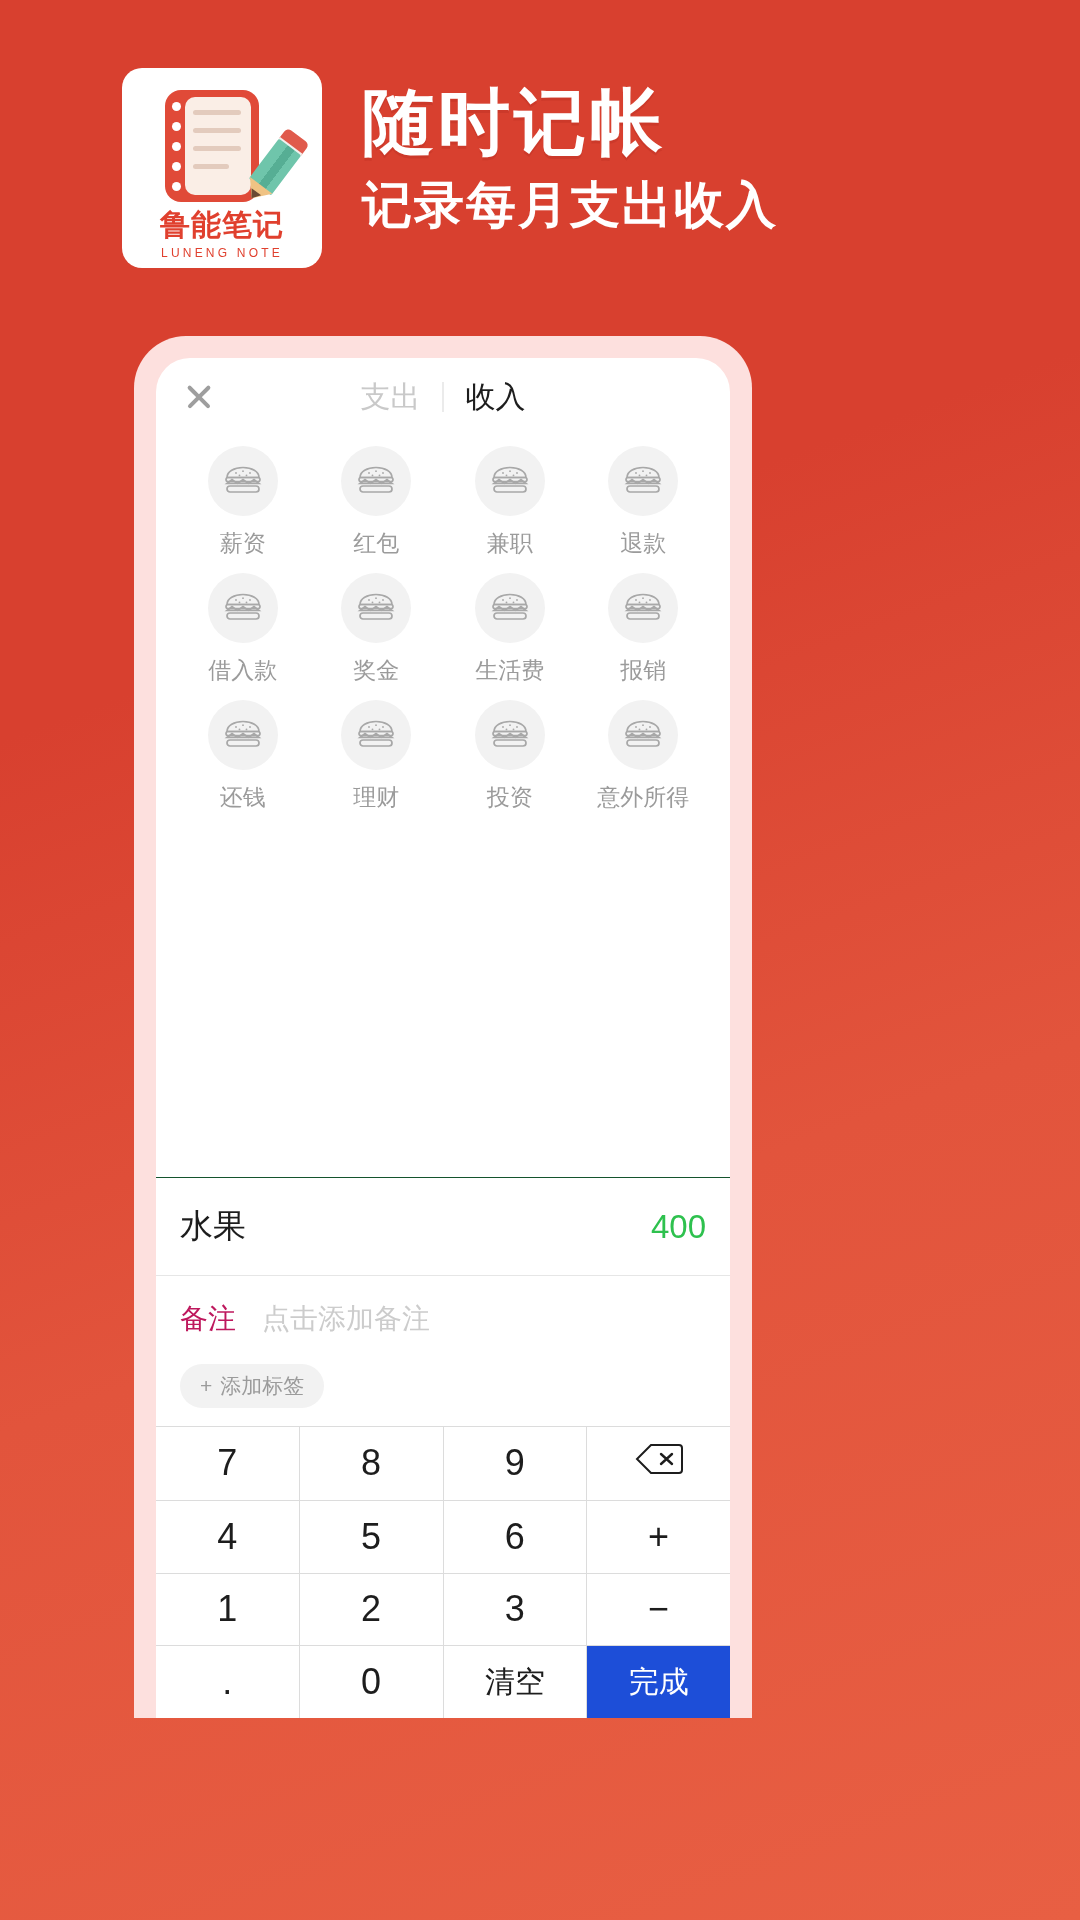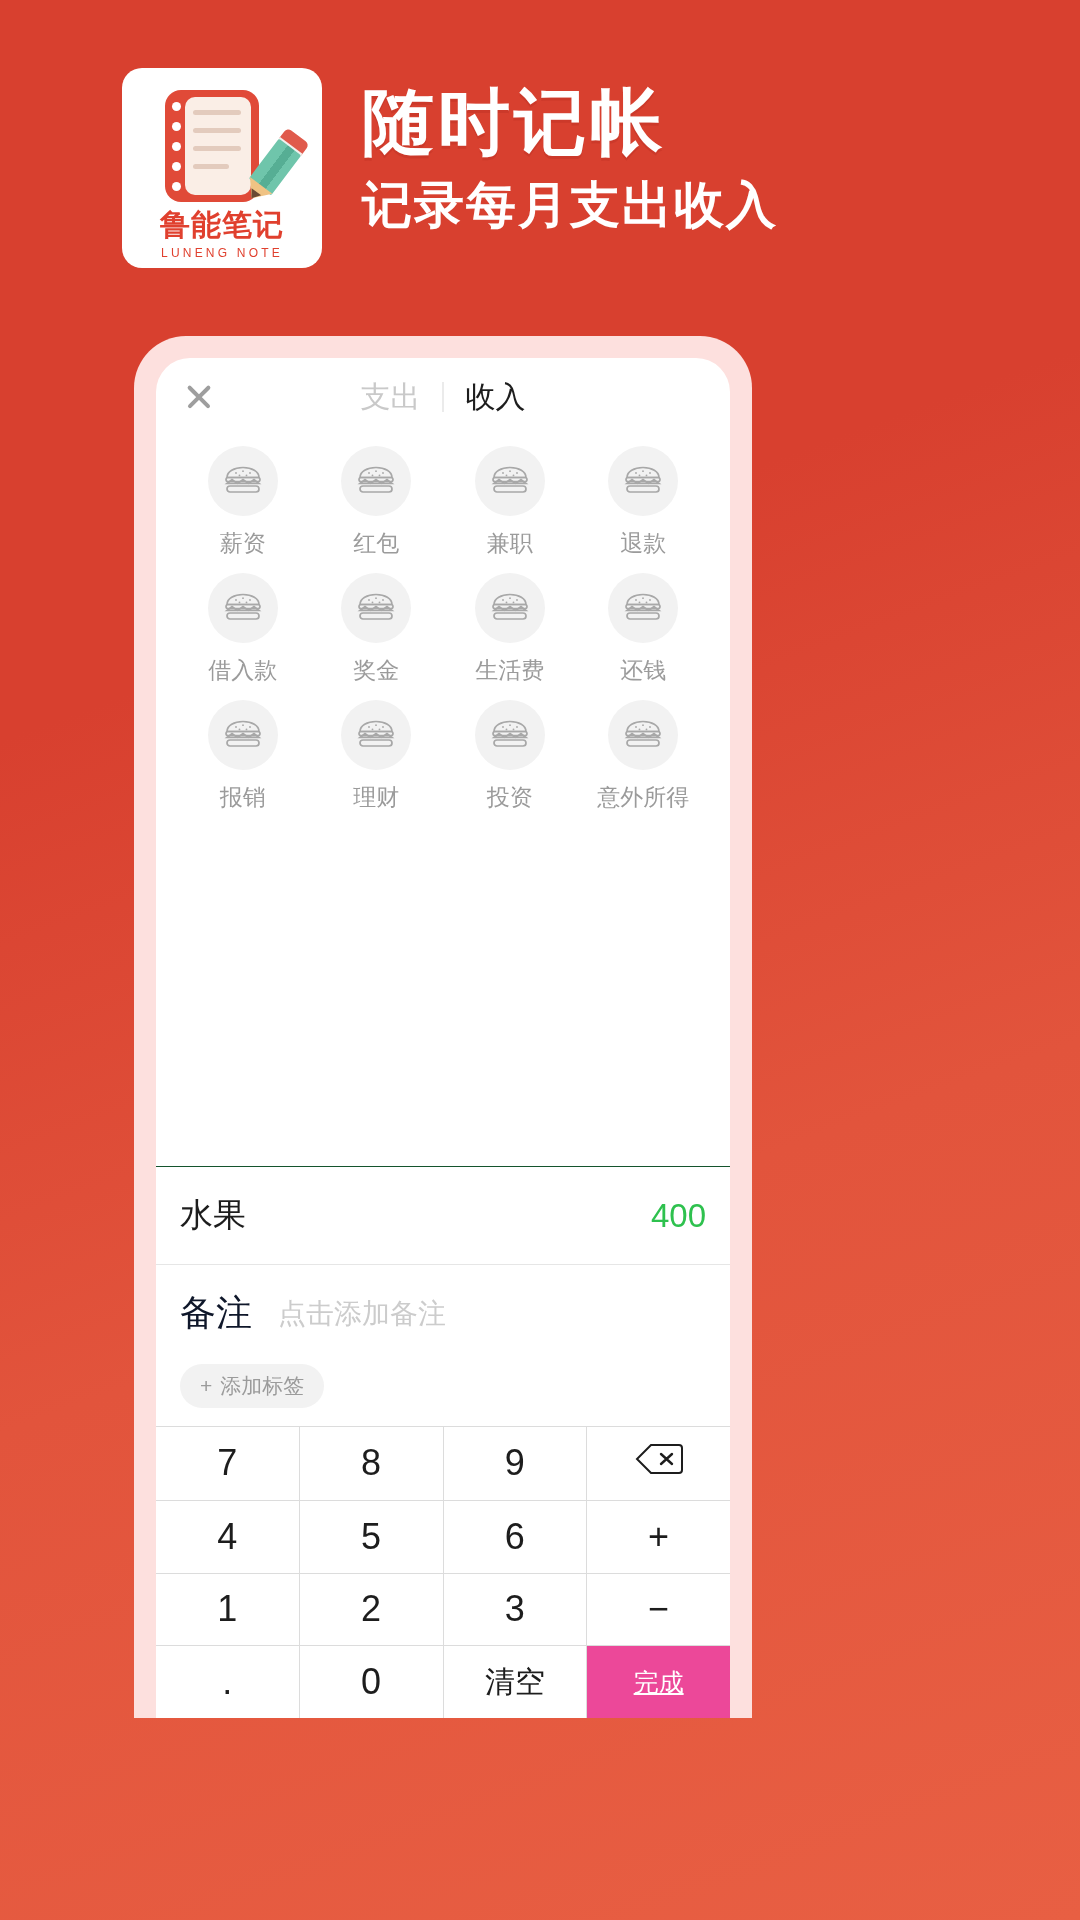--- a/index.html
+++ b/index.html
@@ -255,21 +255,21 @@
   .amount-title { font-size: 33px; color: #1d1d1d; }
   .amount-value { font-size: 33px; color: #2ec14e; }
 
   
   .note-block {
     flex: 0 0 auto;
     border-top: 1px solid #e6e6e6;
     padding: 24px 24px 18px 24px;
   }
   .note-row { display: flex; align-items: center; gap: 26px; }
-  .note-label { font-size: 36px; color: #0f172a; }
+  .note-label { font-size: 28px; color: #be185d; }
   .note-placeholder { font-size: 28px; color: #cccccc; }
   .tag-btn {
     margin-top: 26px;
     display: inline-flex;
     align-items: center;
     gap: 8px;
     background: #f2f2f2;
     border-radius: 22px;
     padding: 8px 20px;
     font-size: 21px;
@@ -292,24 +292,23 @@
     background: #ffffff;
     display: flex;
     align-items: center;
     justify-content: center;
     font-size: 36px;
     color: #1d1d1d;
     cursor: pointer;
     user-select: none;
   }
   .key.done {
-    background: #ec4899;
+    background: #1d4ed8;
     color: #ffffff;
-    font-size: 25px;
-    text-decoration: underline;
+    font-size: 30px;
   }
   .key.small { font-size: 30px; }
   .bksp-svg { width: 48px; height: 34px; }
 </style>
 </head>
 <body>
 
 <div class="header">
 
   <div class="app-logo">
@@ -478,37 +477,37 @@
                 <circle cx="14" cy="11" r="0.9" fill="#a8a8a8" stroke="none"></circle>
                 <circle cx="21" cy="9.2" r="0.9" fill="#a8a8a8" stroke="none"></circle>
                 <circle cx="28" cy="11" r="0.9" fill="#a8a8a8" stroke="none"></circle>
                 <circle cx="17.5" cy="13.4" r="0.9" fill="#a8a8a8" stroke="none"></circle>
                 <circle cx="24.5" cy="13.4" r="0.9" fill="#a8a8a8" stroke="none"></circle>
                 <rect x="4" y="15.5" width="34" height="4.2" rx="2.1"></rect>
                 <path d="M5 21.5l5-4 5.5 4 5.5-4 5.5 4 5.5-4 5 4z"></path>
                 <rect x="5" y="24" width="32" height="6" rx="3"></rect>
               </svg>
             </div>
+            <div class="cat-label">报销</div>
+          </div>
+          <div class="cat-item">
+            <div class="cat-circle">
+              <svg width="42" height="38" viewBox="0 0 42 38" fill="none" stroke="#a8a8a8" stroke-width="1.7">
+                <path d="M5 15.5c0-6.1 7.2-10 16-10s16 3.9 16 10z"></path>
+                <circle cx="14" cy="11" r="0.9" fill="#a8a8a8" stroke="none"></circle>
+                <circle cx="21" cy="9.2" r="0.9" fill="#a8a8a8" stroke="none"></circle>
+                <circle cx="28" cy="11" r="0.9" fill="#a8a8a8" stroke="none"></circle>
+                <circle cx="17.5" cy="13.4" r="0.9" fill="#a8a8a8" stroke="none"></circle>
+                <circle cx="24.5" cy="13.4" r="0.9" fill="#a8a8a8" stroke="none"></circle>
+                <rect x="4" y="15.5" width="34" height="4.2" rx="2.1"></rect>
+                <path d="M5 21.5l5-4 5.5 4 5.5-4 5.5 4 5.5-4 5 4z"></path>
+                <rect x="5" y="24" width="32" height="6" rx="3"></rect>
+              </svg>
+            </div>
             <div class="cat-label">还钱</div>
-          </div>
-          <div class="cat-item">
-            <div class="cat-circle">
-              <svg width="42" height="38" viewBox="0 0 42 38" fill="none" stroke="#a8a8a8" stroke-width="1.7">
-                <path d="M5 15.5c0-6.1 7.2-10 16-10s16 3.9 16 10z"></path>
-                <circle cx="14" cy="11" r="0.9" fill="#a8a8a8" stroke="none"></circle>
-                <circle cx="21" cy="9.2" r="0.9" fill="#a8a8a8" stroke="none"></circle>
-                <circle cx="28" cy="11" r="0.9" fill="#a8a8a8" stroke="none"></circle>
-                <circle cx="17.5" cy="13.4" r="0.9" fill="#a8a8a8" stroke="none"></circle>
-                <circle cx="24.5" cy="13.4" r="0.9" fill="#a8a8a8" stroke="none"></circle>
-                <rect x="4" y="15.5" width="34" height="4.2" rx="2.1"></rect>
-                <path d="M5 21.5l5-4 5.5 4 5.5-4 5.5 4 5.5-4 5 4z"></path>
-                <rect x="5" y="24" width="32" height="6" rx="3"></rect>
-              </svg>
-            </div>
-            <div class="cat-label">报销</div>
           </div>
           <div class="cat-item">
             <div class="cat-circle">
               <svg width="42" height="38" viewBox="0 0 42 38" fill="none" stroke="#a8a8a8" stroke-width="1.7">
                 <path d="M5 15.5c0-6.1 7.2-10 16-10s16 3.9 16 10z"></path>
                 <circle cx="14" cy="11" r="0.9" fill="#a8a8a8" stroke="none"></circle>
                 <circle cx="21" cy="9.2" r="0.9" fill="#a8a8a8" stroke="none"></circle>
                 <circle cx="28" cy="11" r="0.9" fill="#a8a8a8" stroke="none"></circle>
                 <circle cx="17.5" cy="13.4" r="0.9" fill="#a8a8a8" stroke="none"></circle>
                 <circle cx="24.5" cy="13.4" r="0.9" fill="#a8a8a8" stroke="none"></circle>

